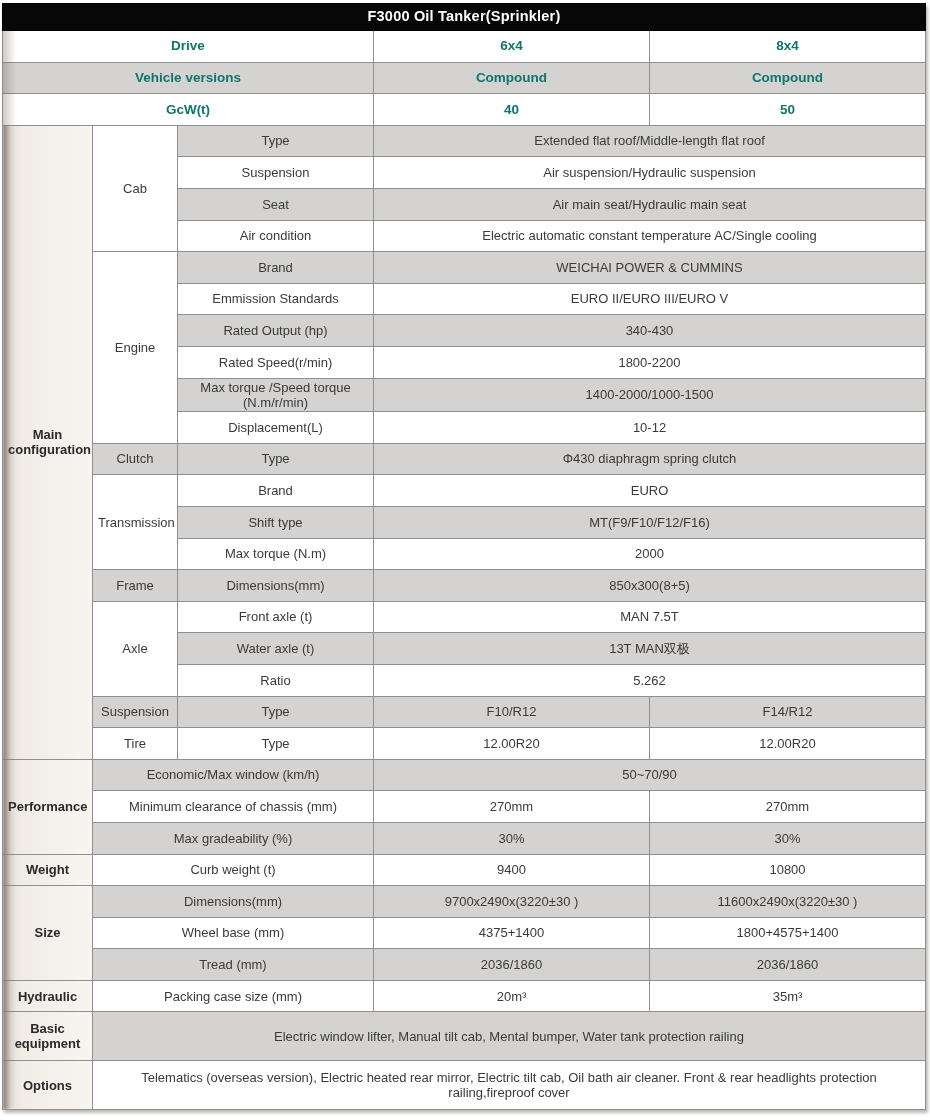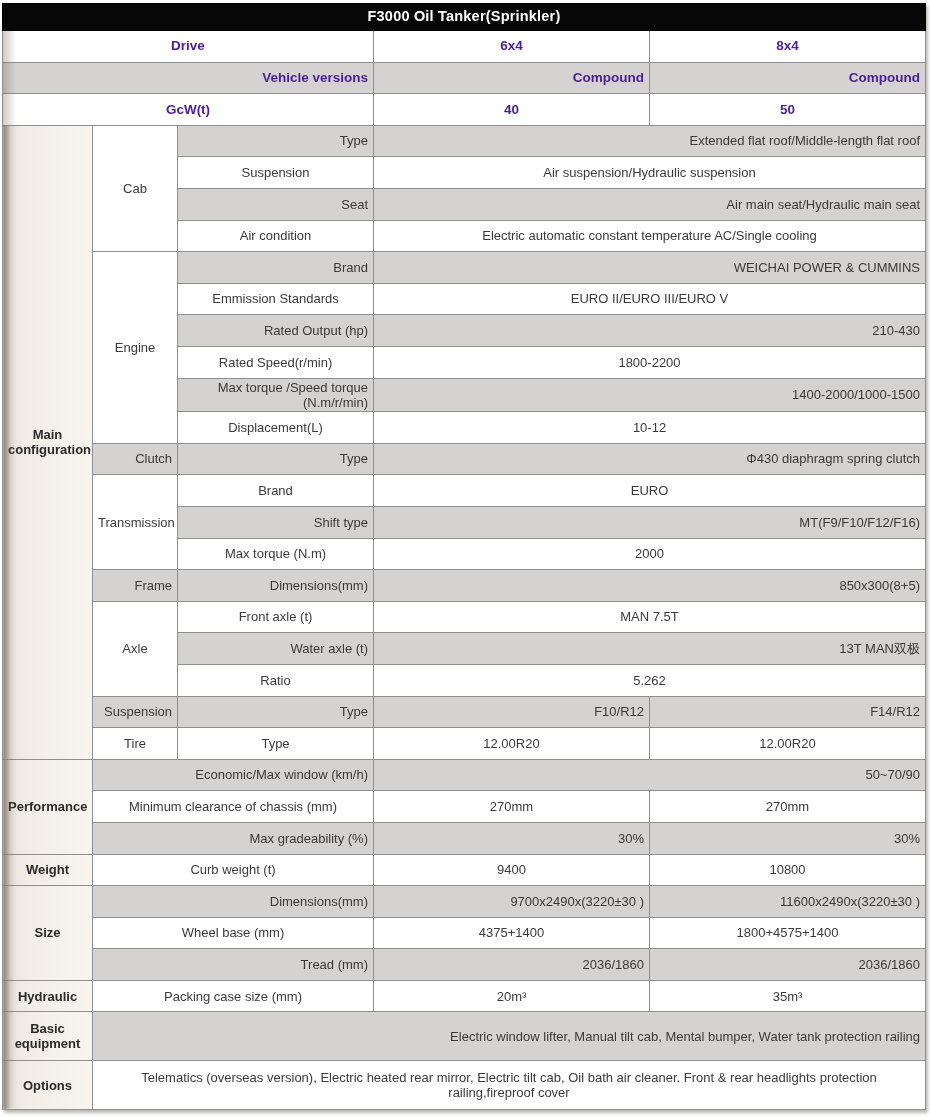--- a/index.html
+++ b/index.html
@@ -50,23 +50,23 @@
   tr.tall { height: 49px; margin-top: 28px; }
 
   td.title {
     background: #070707;
     color: #ffffff;
     font-weight: bold;
     font-size: 14.5px;
     letter-spacing: 0.2px;
     border: 1px solid #000000;
   }
-  .g { background: #d4d3d2; text-align: right; }
+  .g { background: #d4d3d2; }
   .w { background: #ffffff; }
-  .b { font-weight: bold; color: #4c1d95; font-size: 13.5px; }
+  .b { font-weight: bold; color: #0f766e; font-size: 13.5px; }
   td.section {
     background: linear-gradient(90deg, #9c948c 0px, #e8e3dd 7px, #f1ece6 20px, #f8f5f1 100%);
     font-weight: bold;
     color: #2a2a2a;
     font-size: 13px;
   }
   
   .edge-shade {
     position: absolute;
     left: 1px;
@@ -136,21 +136,21 @@
         <td class="w" rowspan="6">Engine</td>
         <td class="g">Brand</td>
         <td class="g" colspan="2">WEICHAI POWER &amp; CUMMINS</td>
       </tr>
       <tr>
         <td class="w">Emmission Standards</td>
         <td class="w" colspan="2">EURO II/EURO III/EURO V</td>
       </tr>
       <tr>
         <td class="g">Rated Output (hp)</td>
-        <td class="g" colspan="2">210-430</td>
+        <td class="g" colspan="2">340-430</td>
       </tr>
       <tr>
         <td class="w">Rated Speed(r/min)</td>
         <td class="w" colspan="2">1800-2200</td>
       </tr>
       <tr>
         <td class="g">Max torque /Speed torque (N.m/r/min)</td>
         <td class="g" colspan="2">1400-2000/1000-1500</td>
       </tr>
       <tr>

